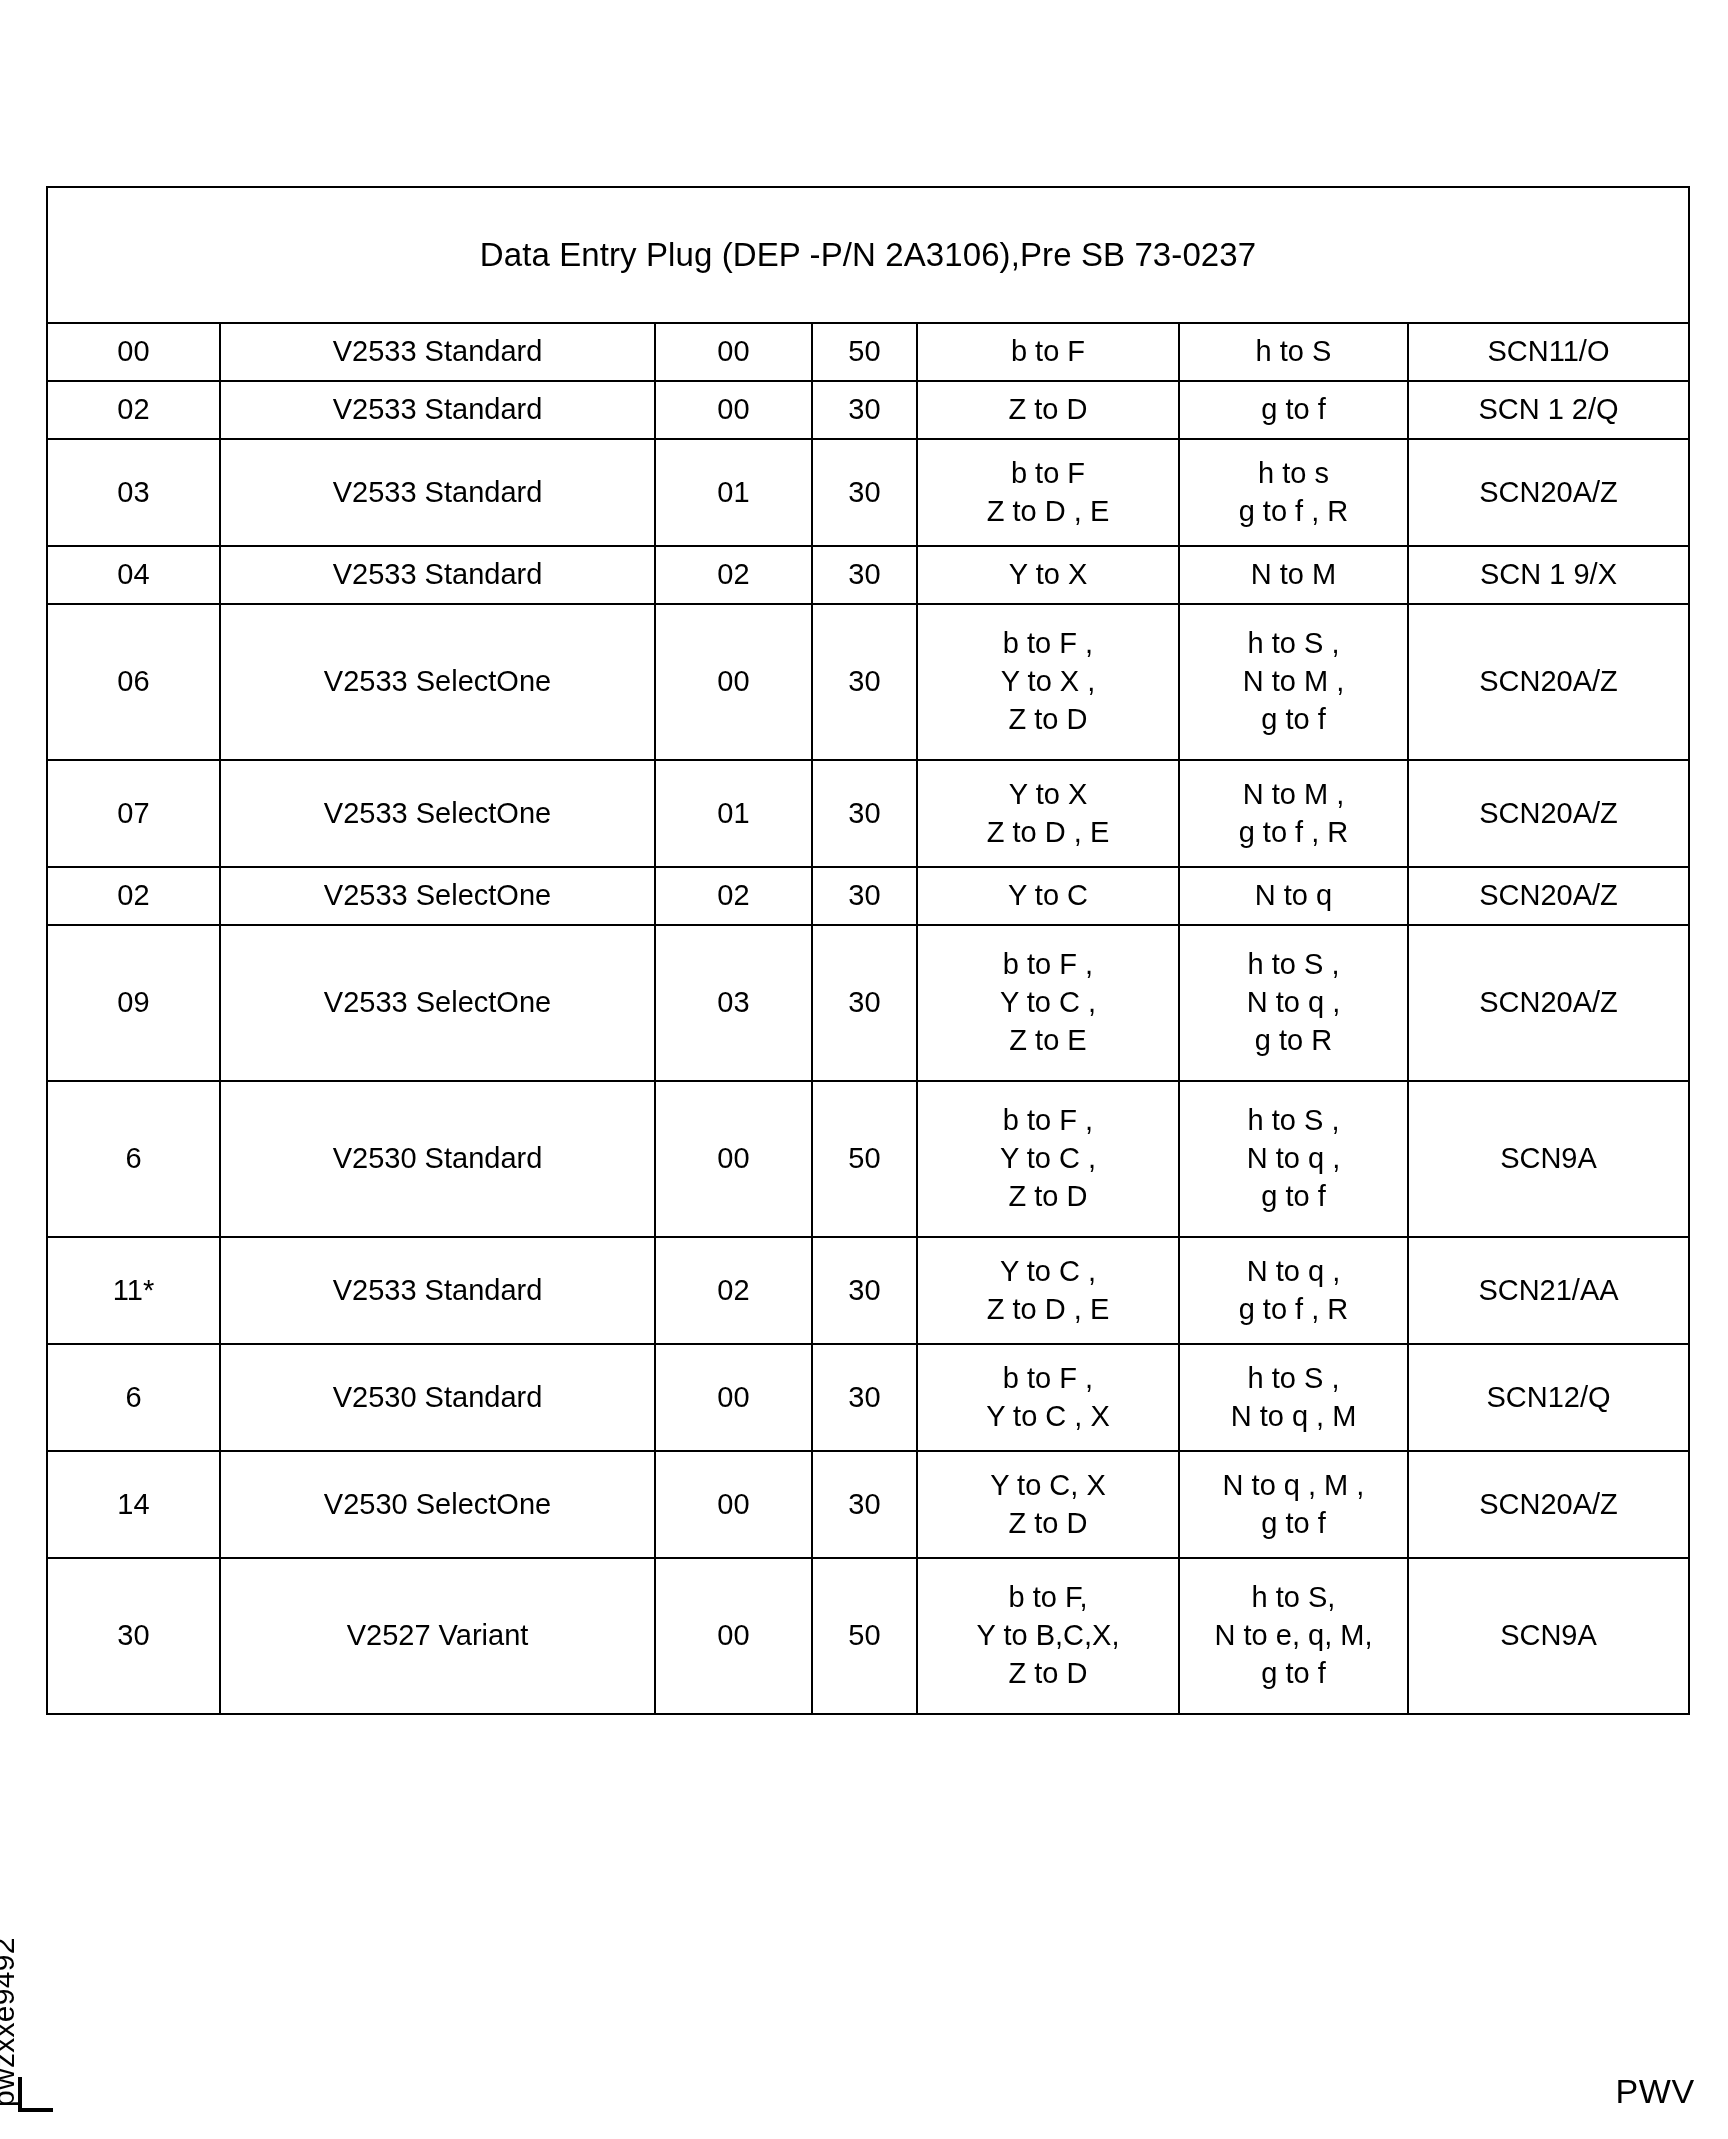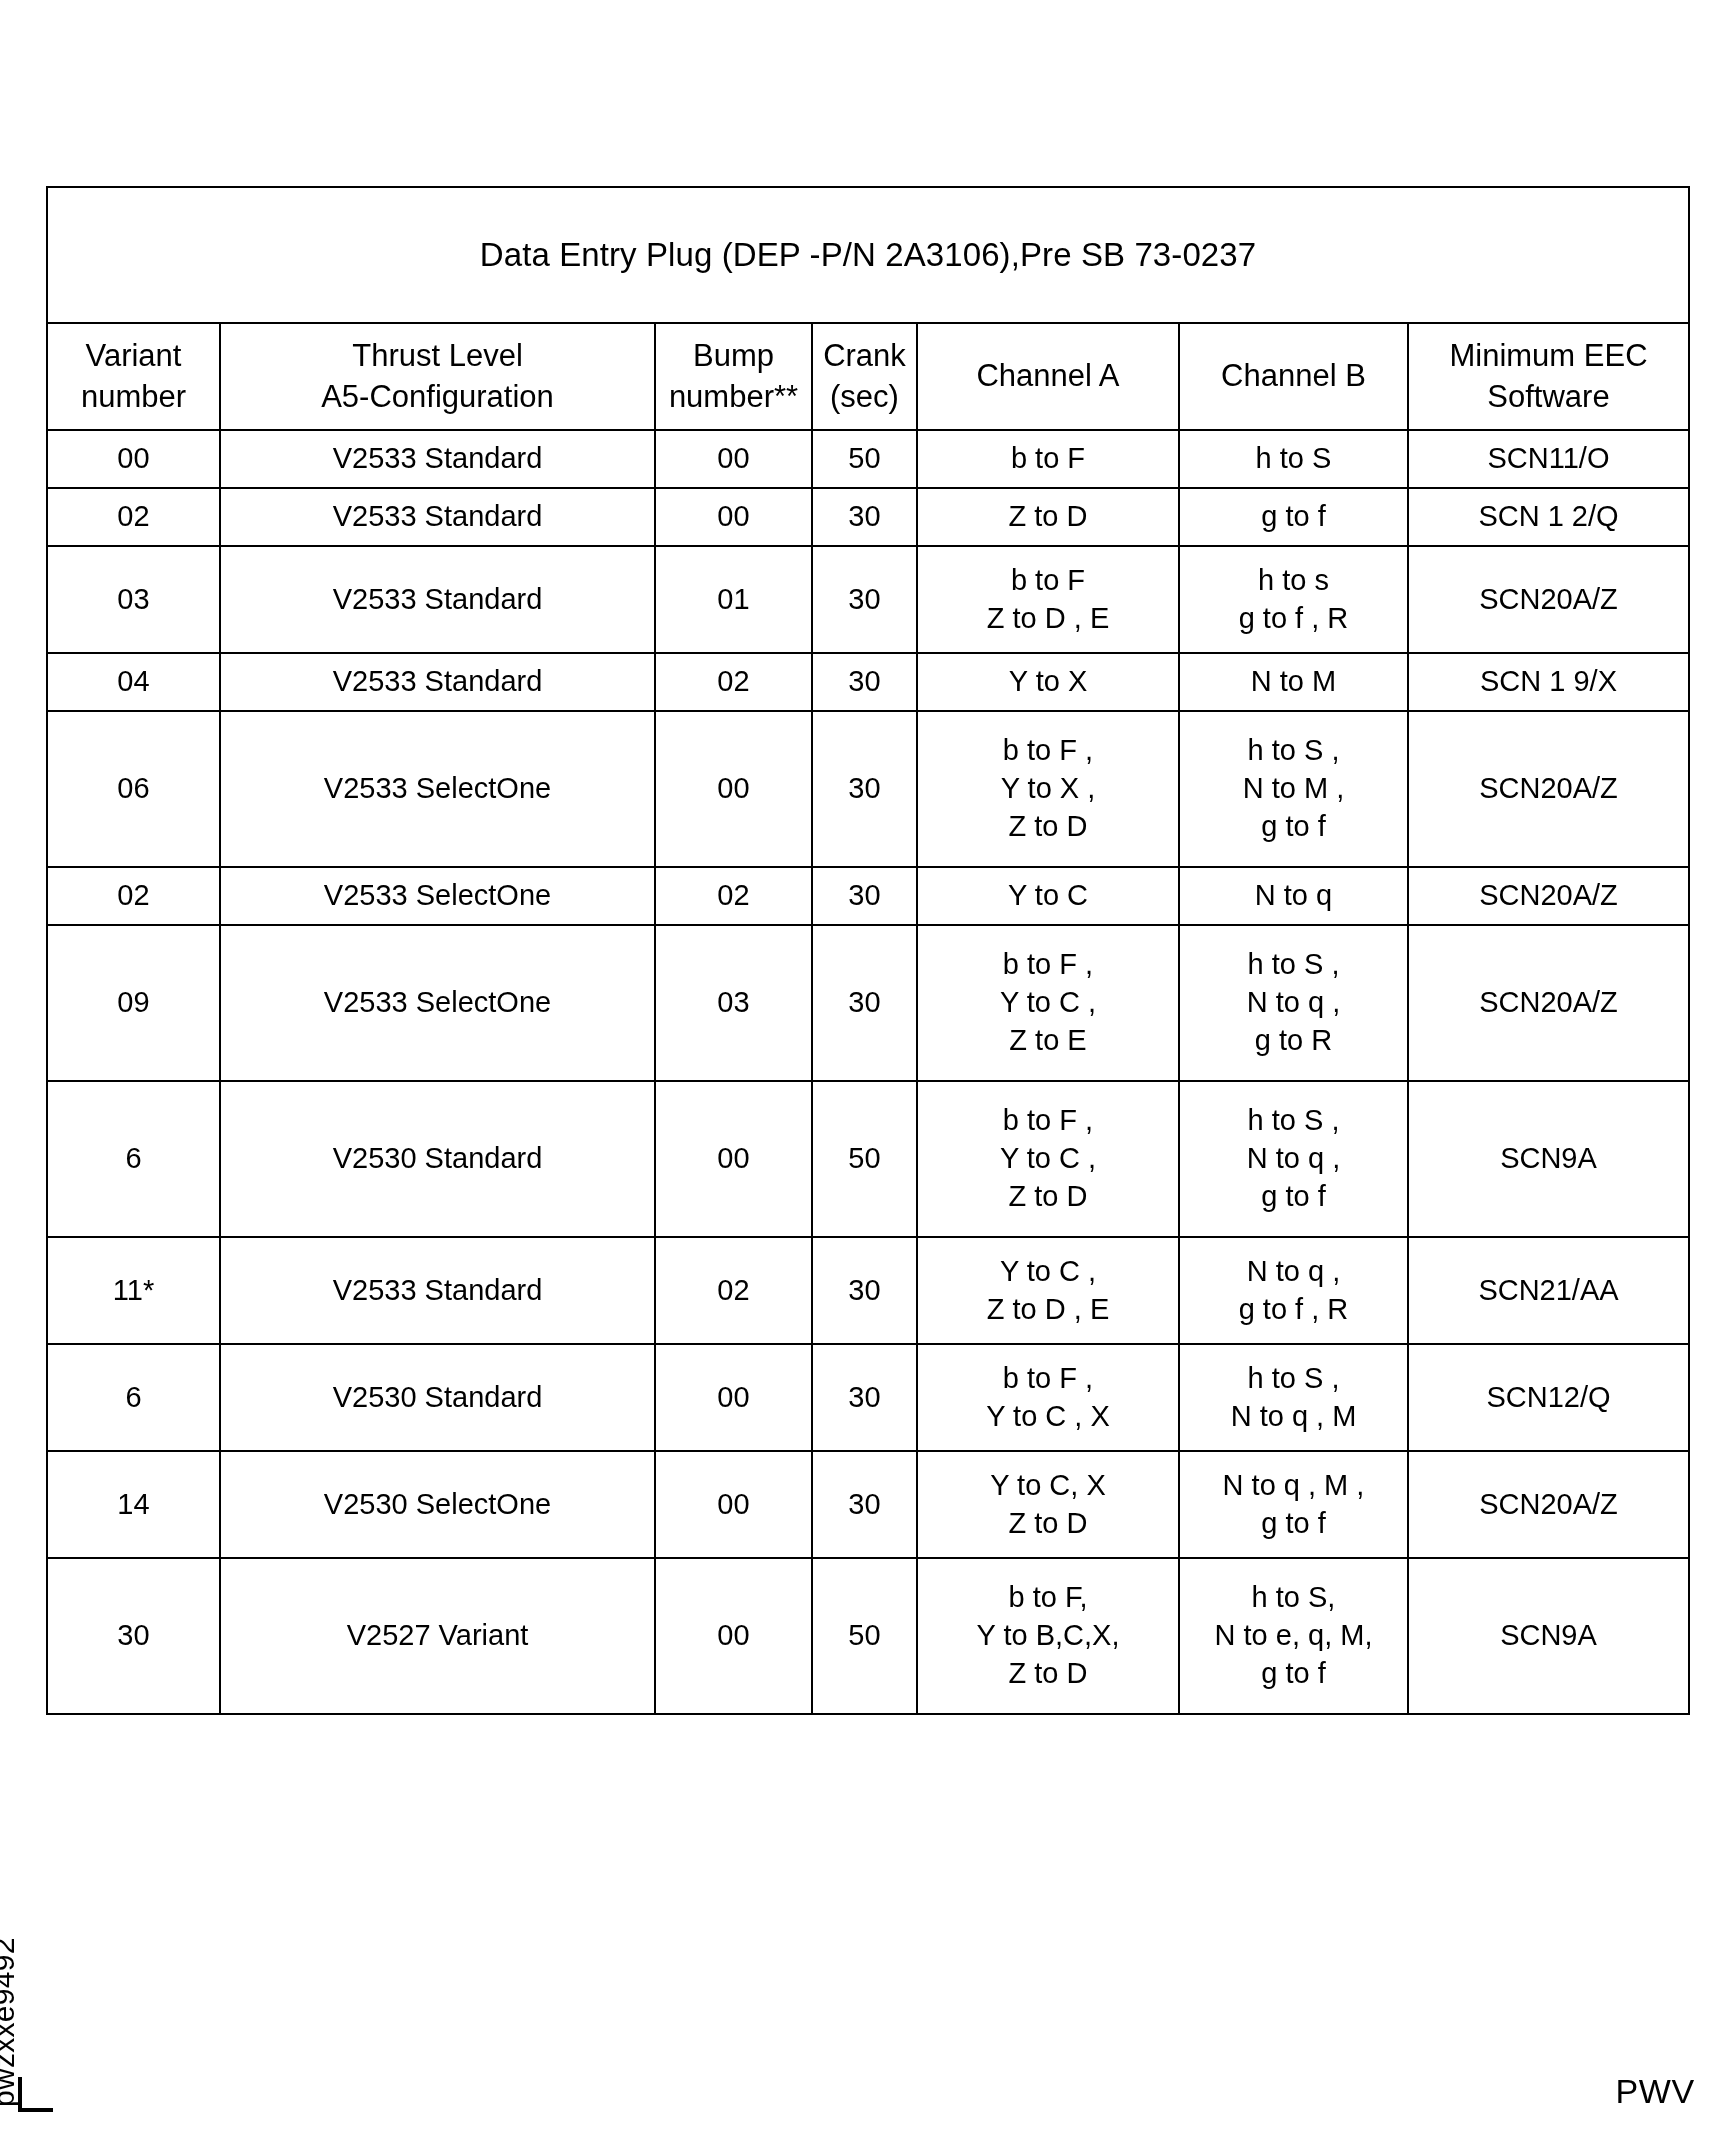--- a/index.html
+++ b/index.html
@@ -113,34 +113,20 @@
     <col class="c-bump">
     <col class="c-crank">
     <col class="c-chana">
     <col class="c-chanb">
     <col class="c-eec">
   </colgroup>
   <tbody>
     <tr>
       <td class="title-cell" colspan="7">Data Entry Plug (DEP -P/N 2A3106),Pre SB 73-0237</td>
     </tr>
-    <tr>
-      <td class="head-cell cell-lines">Variant
-number</td>
-      <td class="head-cell cell-lines">Thrust Level
-A5-Configuration</td>
-      <td class="head-cell cell-lines">Bump
-number**</td>
-      <td class="head-cell cell-lines">Crank
-(sec)</td>
-      <td class="head-cell cell-lines">Channel A</td>
-      <td class="head-cell cell-lines">Channel B</td>
-      <td class="head-cell cell-lines">Minimum EEC
-Software</td>
-    </tr>
   <tr>
         <td class="cell-lines r-1">00</td>
         <td class="cell-lines r-1">V2533 Standard</td>
         <td class="cell-lines r-1">00</td>
         <td class="cell-lines r-1">50</td>
         <td class="cell-lines r-1">b to F</td>
         <td class="cell-lines r-1">h to S</td>
         <td class="cell-lines r-1">SCN11/O</td>
       </tr>
       <tr>
@@ -177,20 +163,31 @@
         <td class="cell-lines r-3">V2533 SelectOne</td>
         <td class="cell-lines r-3">00</td>
         <td class="cell-lines r-3">30</td>
         <td class="cell-lines r-3">b to F ,
 Y to X ,
 Z to D</td>
         <td class="cell-lines r-3">h to S ,
 N to M ,
 g to f</td>
         <td class="cell-lines r-3">SCN20A/Z</td>
+      </tr>
+      <tr>
+        <td class="cell-lines r-2">07</td>
+        <td class="cell-lines r-2">V2533 SelectOne</td>
+        <td class="cell-lines r-2">01</td>
+        <td class="cell-lines r-2">30</td>
+        <td class="cell-lines r-2">Y to X
+Z to D , E</td>
+        <td class="cell-lines r-2">N to M ,
+g to f , R</td>
+        <td class="cell-lines r-2">SCN20A/Z</td>
       </tr>
       <tr>
         <td class="cell-lines r-1">02</td>
         <td class="cell-lines r-1">V2533 SelectOne</td>
         <td class="cell-lines r-1">02</td>
         <td class="cell-lines r-1">30</td>
         <td class="cell-lines r-1">Y to C</td>
         <td class="cell-lines r-1">N to q</td>
         <td class="cell-lines r-1">SCN20A/Z</td>
       </tr>

